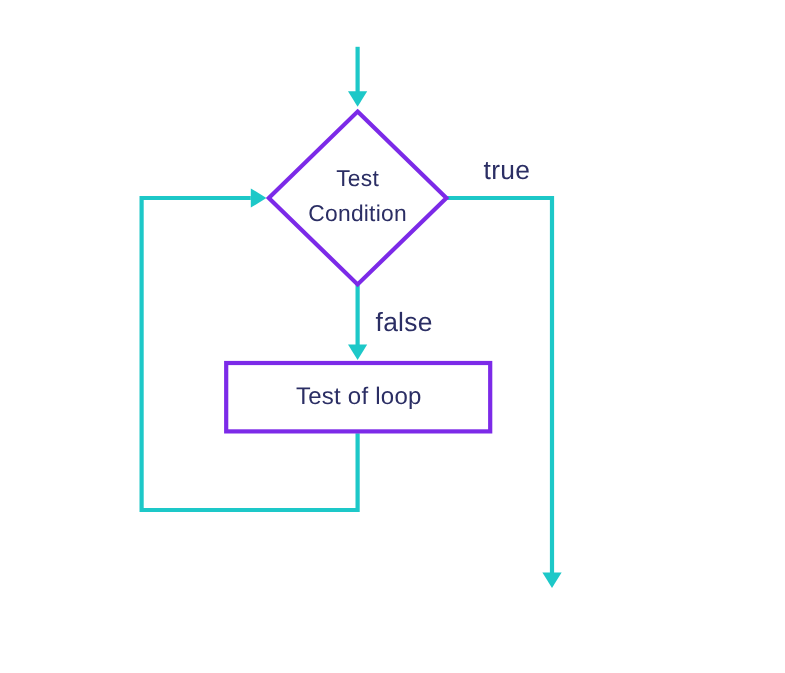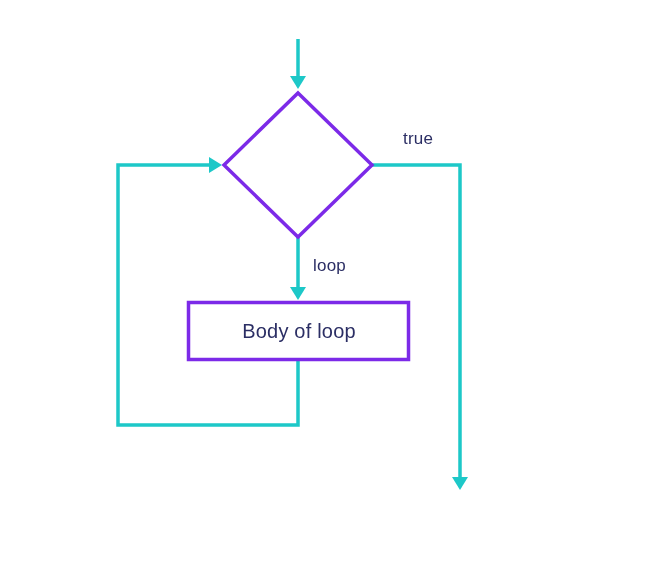--- a/index.html
+++ b/index.html
@@ -42,21 +42,21 @@
     left: 188px;
     top: 302px;
     width: 222px;
     height: 58px;
     display: flex;
     align-items: center;
     justify-content: center;
     font-size: 20px;
   }
   .edge-label {
-    font-size: 17px;
+    font-size: 22px;
   }
   .true-label {
     left: 403px;
     top: 129px;
   }
   .false-label {
     left: 313px;
     top: 256px;
   }
   .terminate-label {
@@ -85,21 +85,22 @@
     <polygon points="290,287 306,287 298,300" fill="#1dc8c8"></polygon>
 
     <path d="M 298 361 L 298 425 L 118 425 L 118 165 L 209 165" fill="none" stroke-width="3.5" stroke="#1dc8c8"></path>
     <polygon points="209,157 209,173 222,165" fill="#1dc8c8"></polygon>
 
     <polygon points="298,93 372,165 298,237 224,165" fill="#ffffff" stroke-width="3.5" stroke-linejoin="miter" stroke="#7c2ae8"></polygon>
 
     <rect x="188.5" y="302.5" width="220" height="57" fill="#ffffff" stroke-width="3.5" stroke="#7c2ae8"></rect>
   </svg>
 
+  <div class="label node-label decision-label">Test Condition</div>
 
-  <div class="label process-label">Body of loop</div>
+  <div class="label process-label">Test of loop</div>
 
   <div class="label edge-label true-label">true</div>
 
-  <div class="label edge-label false-label">loop</div>
+  <div class="label edge-label false-label">false</div>
 
 
 </div>
 
 </body></html>

